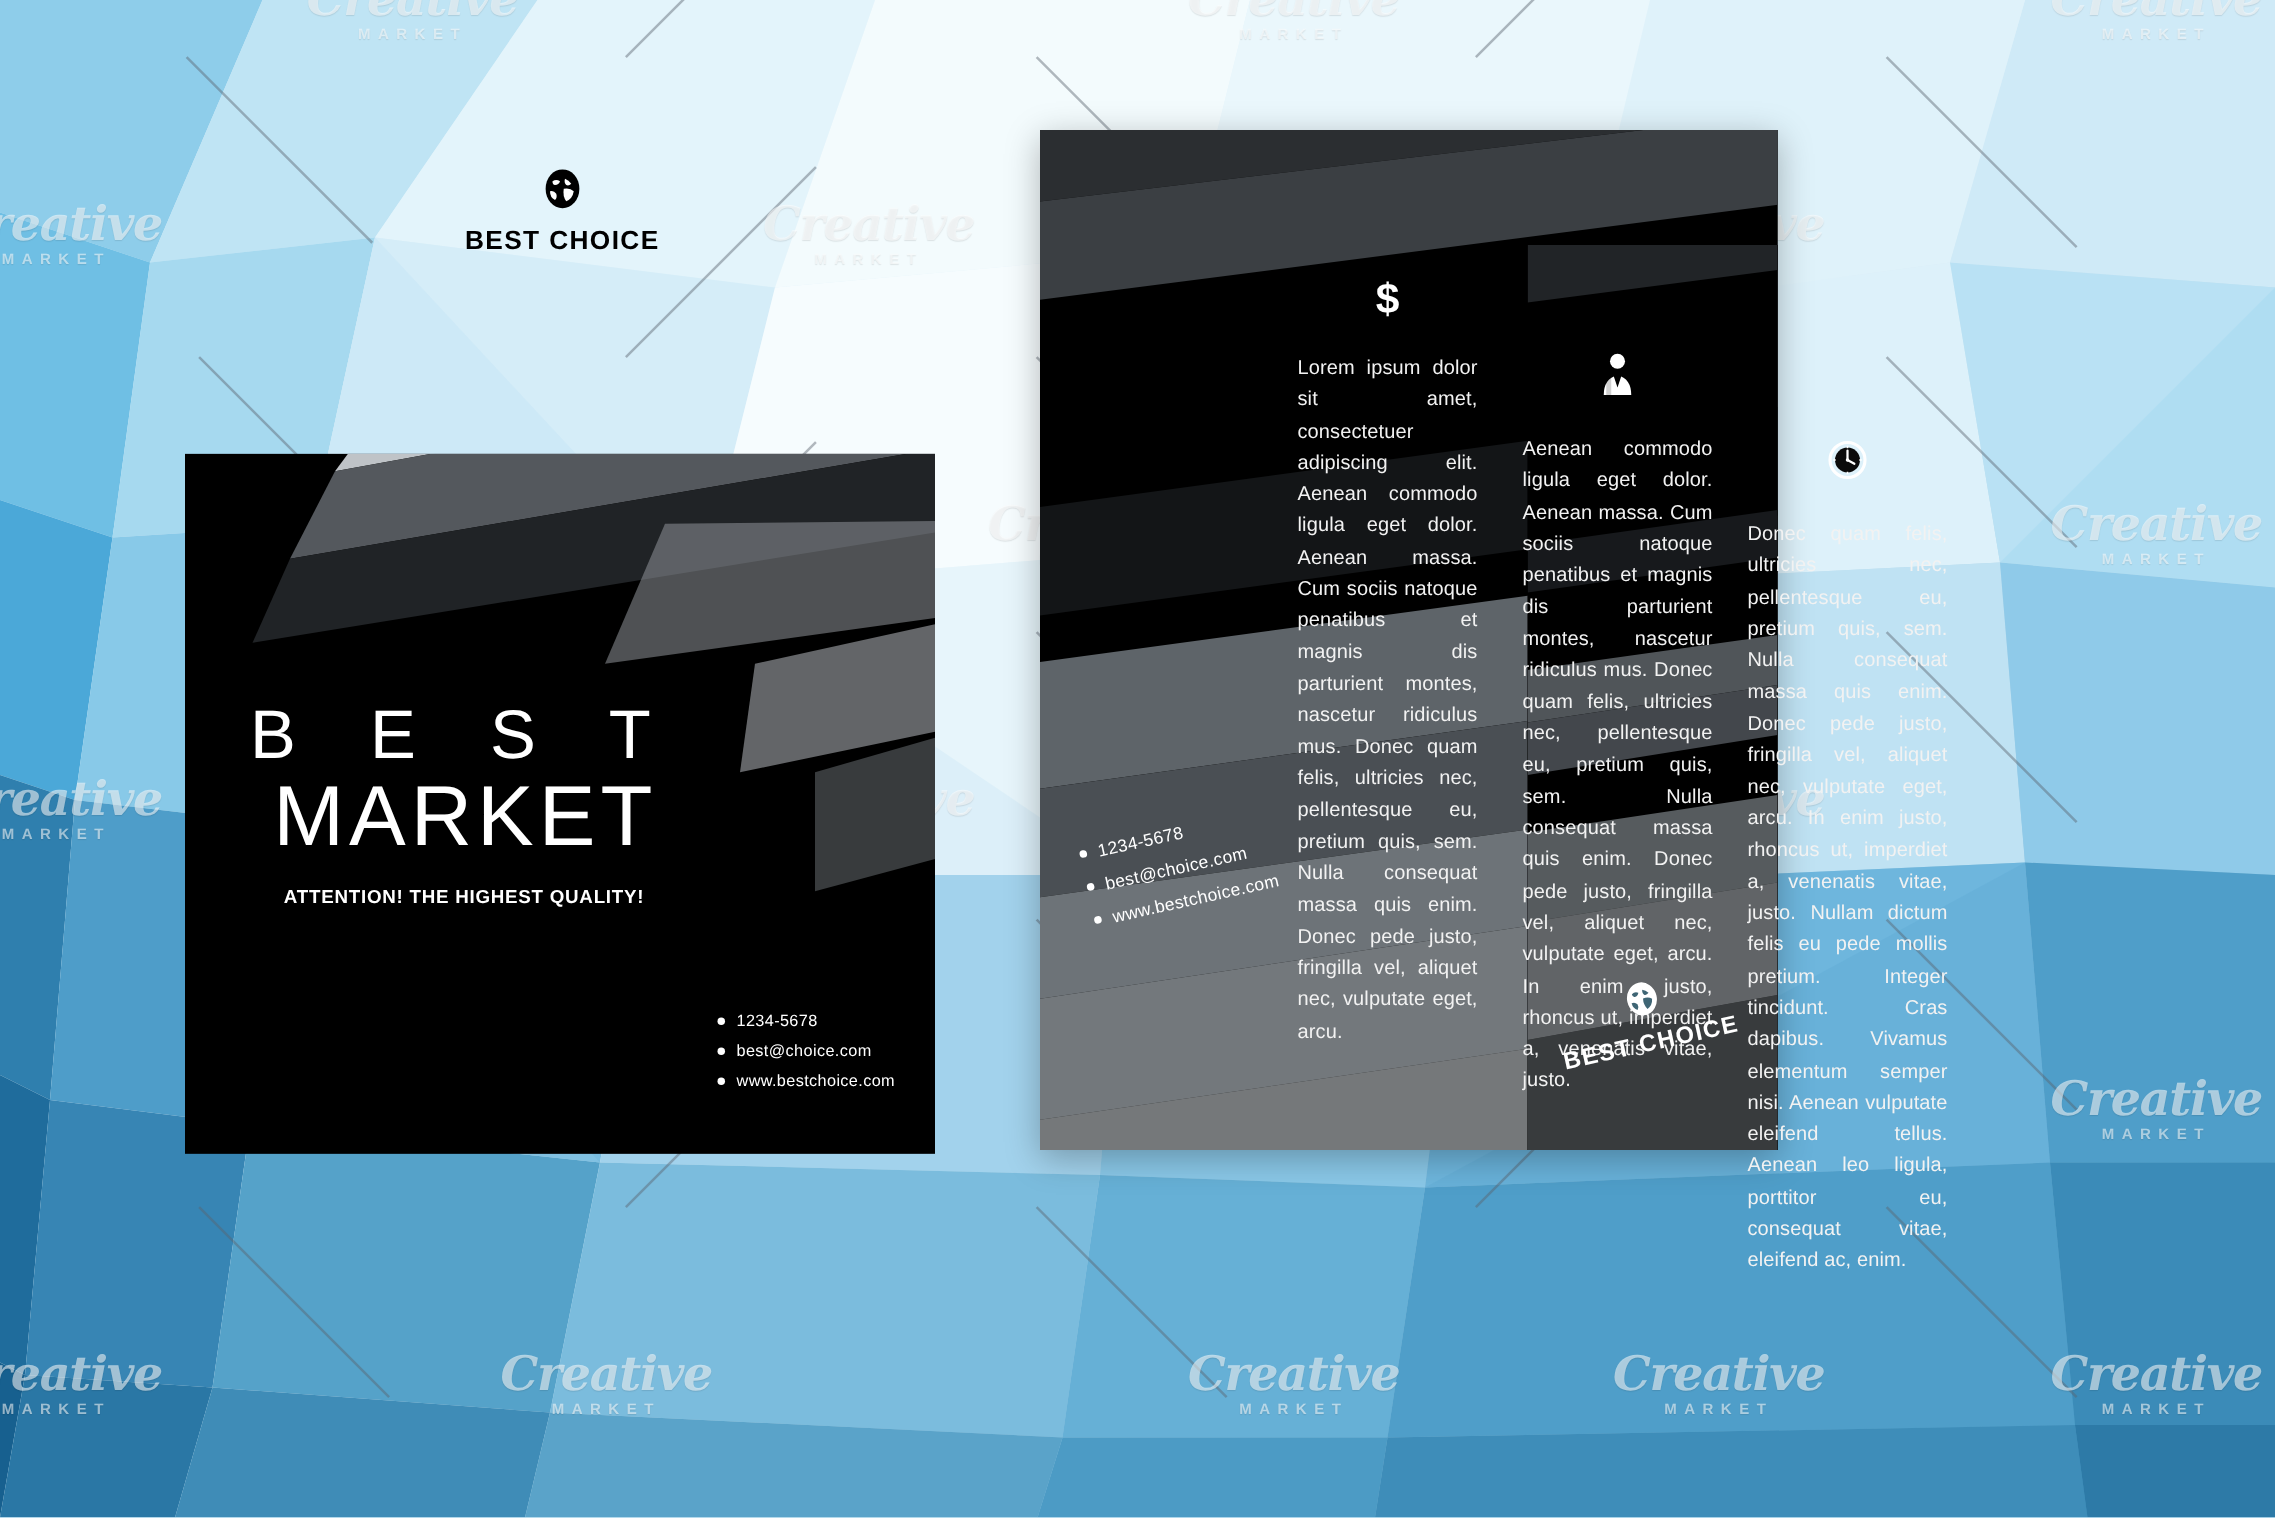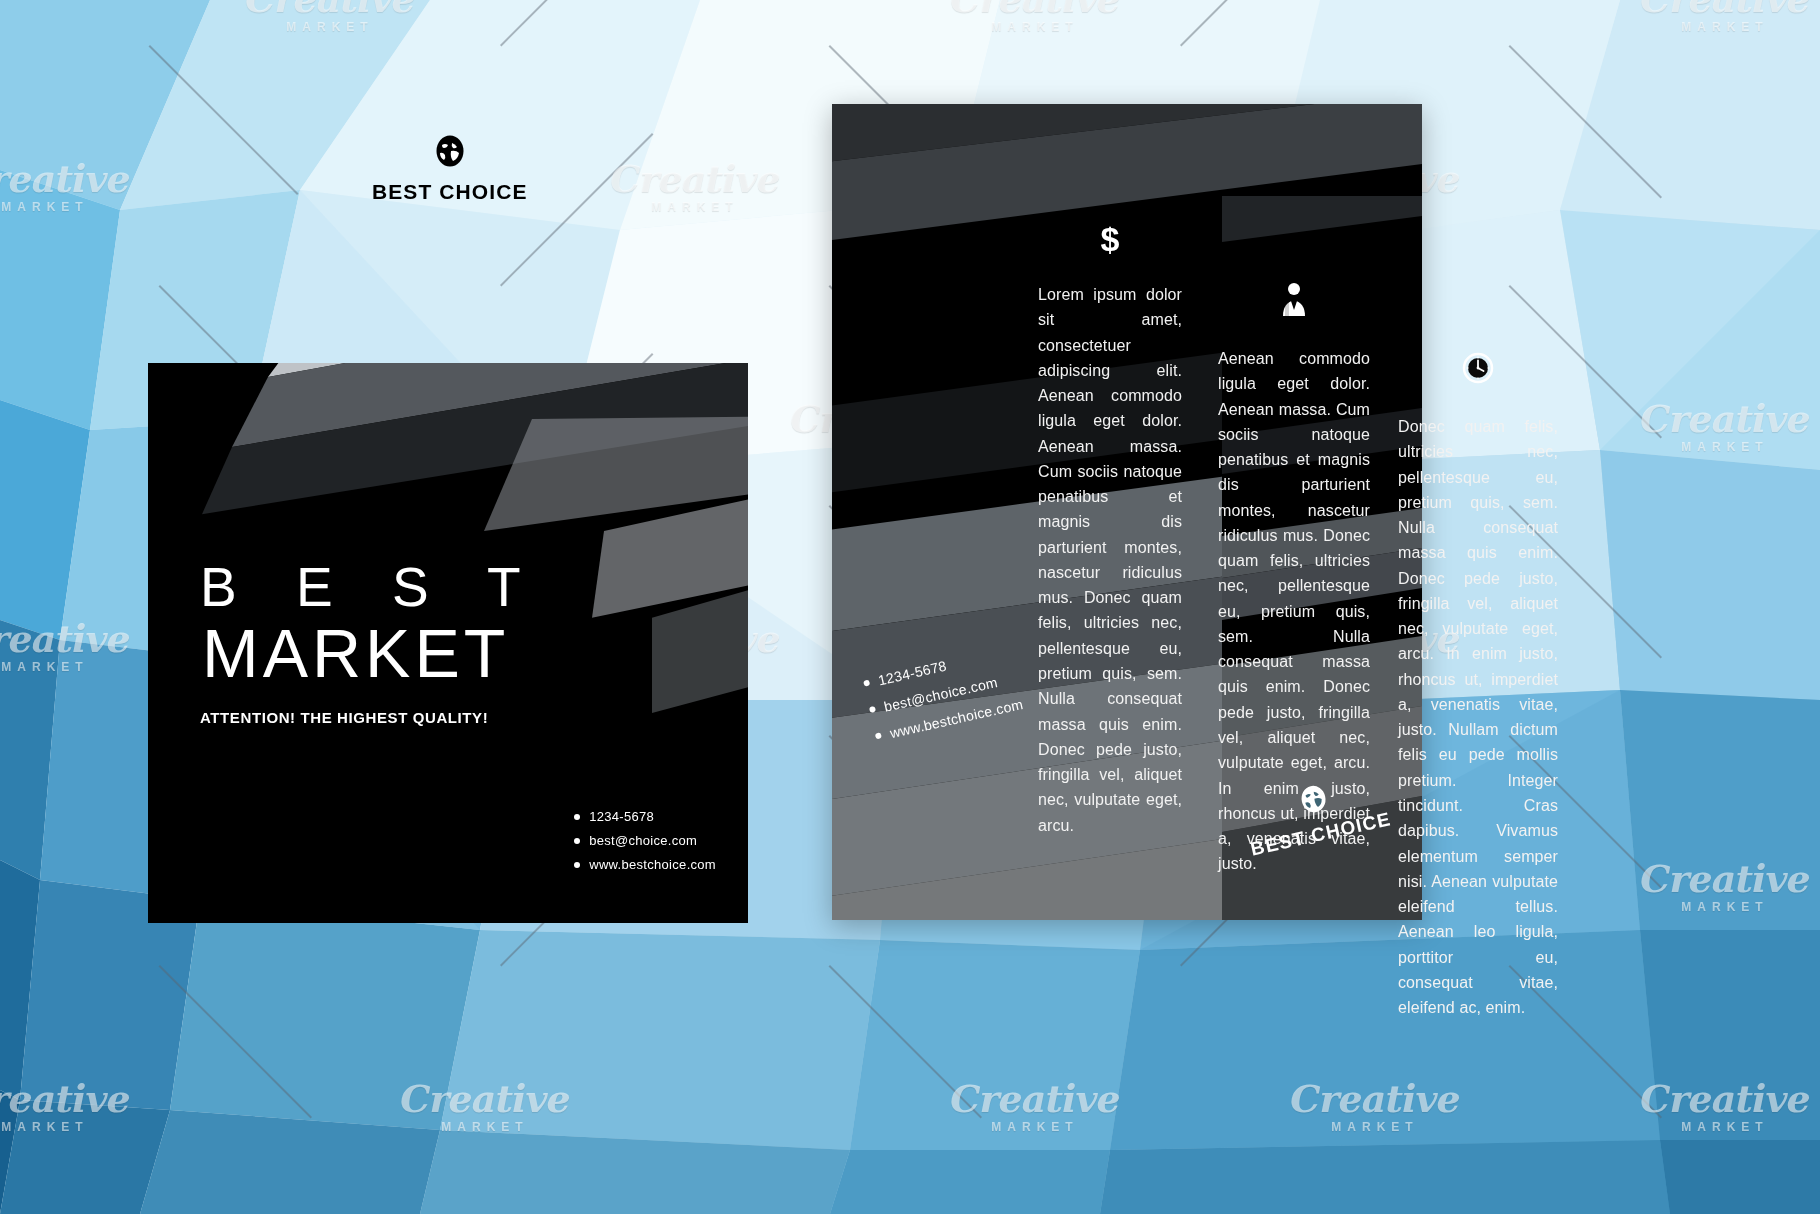--- a/index.html
+++ b/index.html
@@ -57,20 +57,21 @@
   
   .panel { position: absolute; overflow: hidden; }
 
   
   #panel-left {
     left: 148px; top: 363px;
     width: 600px; height: 560px;
     background: #000;
     clip-path: polygon(0 0, 100% 0, 100% 100%, 0 100%);
     box-shadow: 0 6px 26px rgba(0,0,0,0.28);
+    text-align: center;
   }
   #panel-left .stripes { position: absolute; inset: -20% -10%; }
 
   .title-block { position: absolute; left: 52px; top: 196px; }
   .t-best {
     color: #fff;
     font-size: 55px;
     font-weight: 300;
     letter-spacing: 22px;
     line-height: 1.05;

